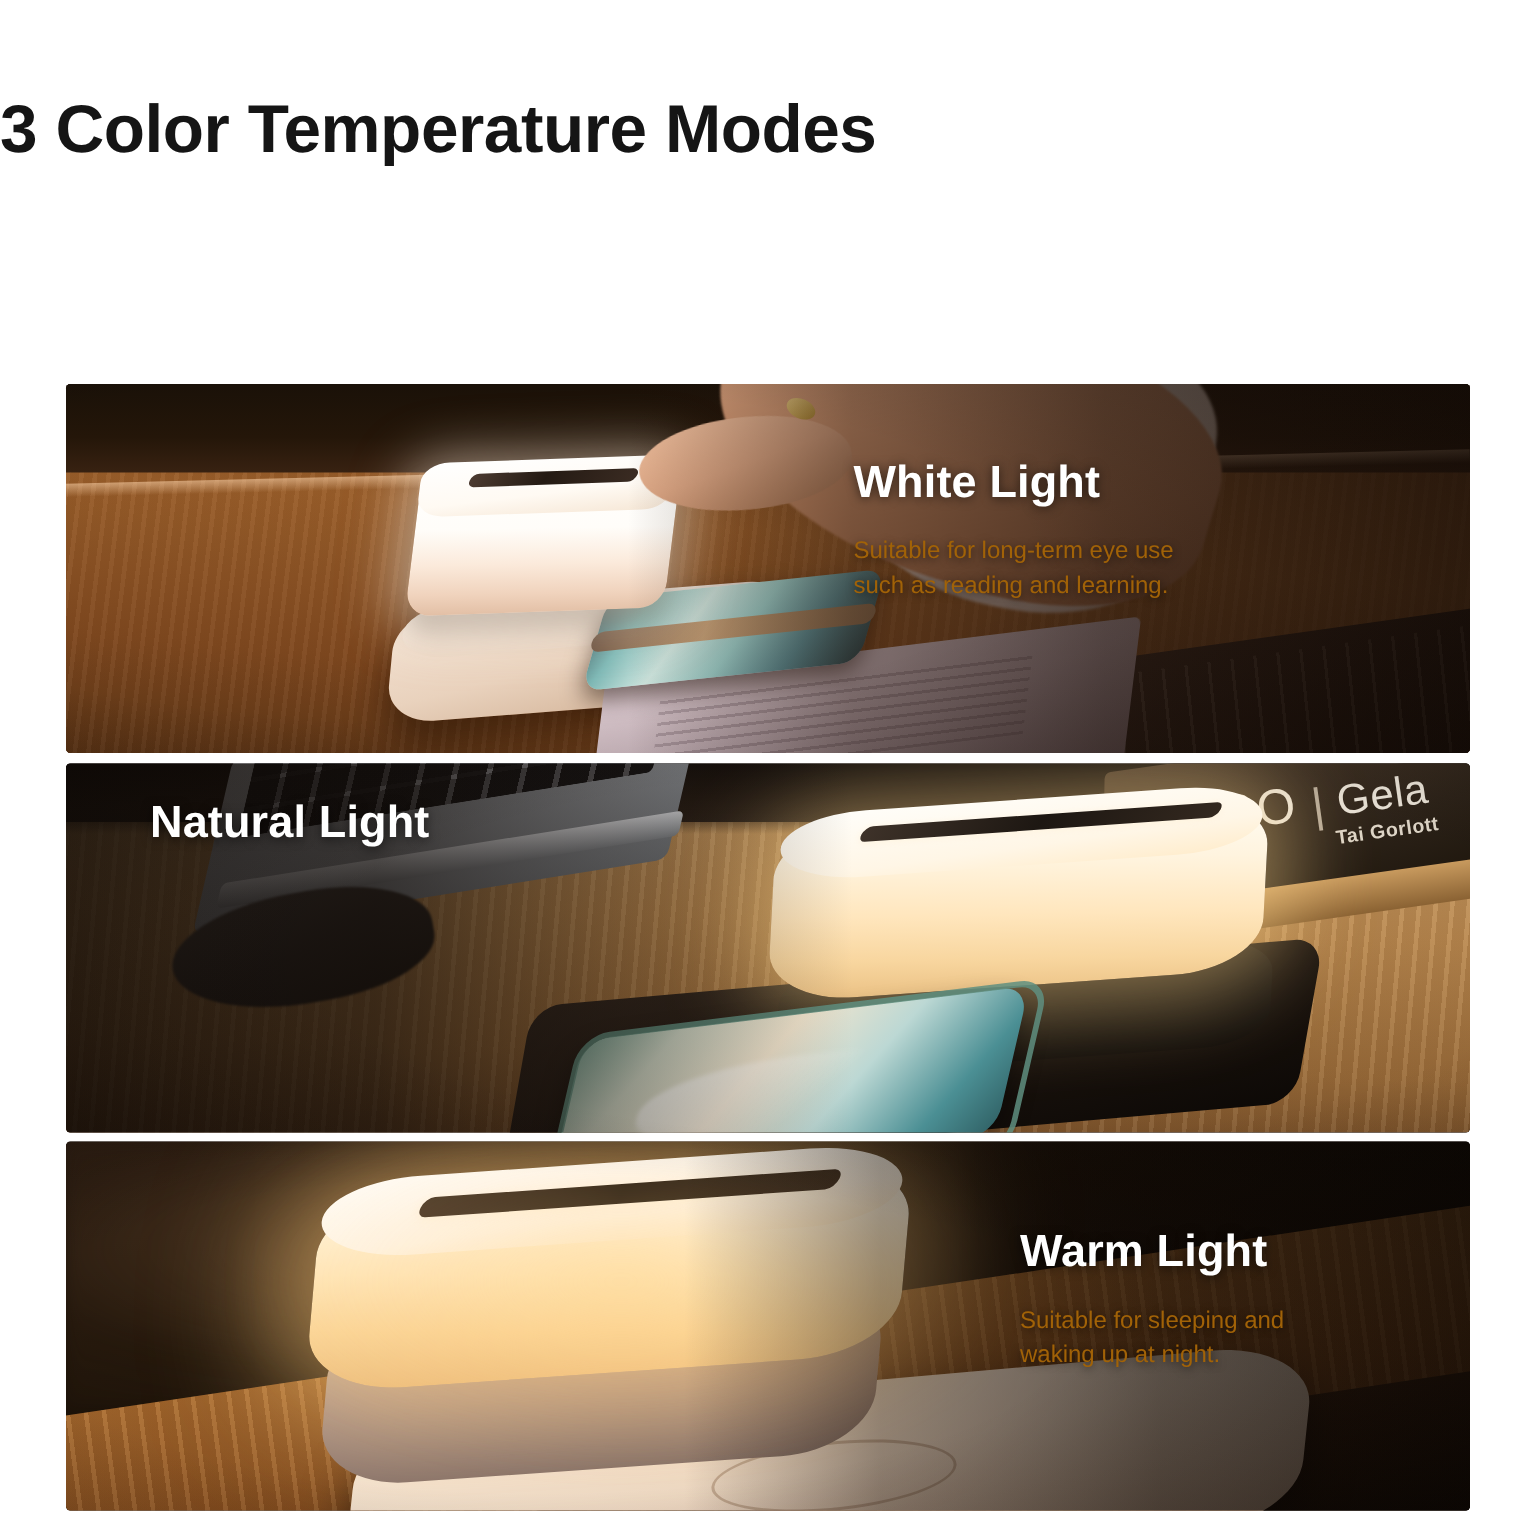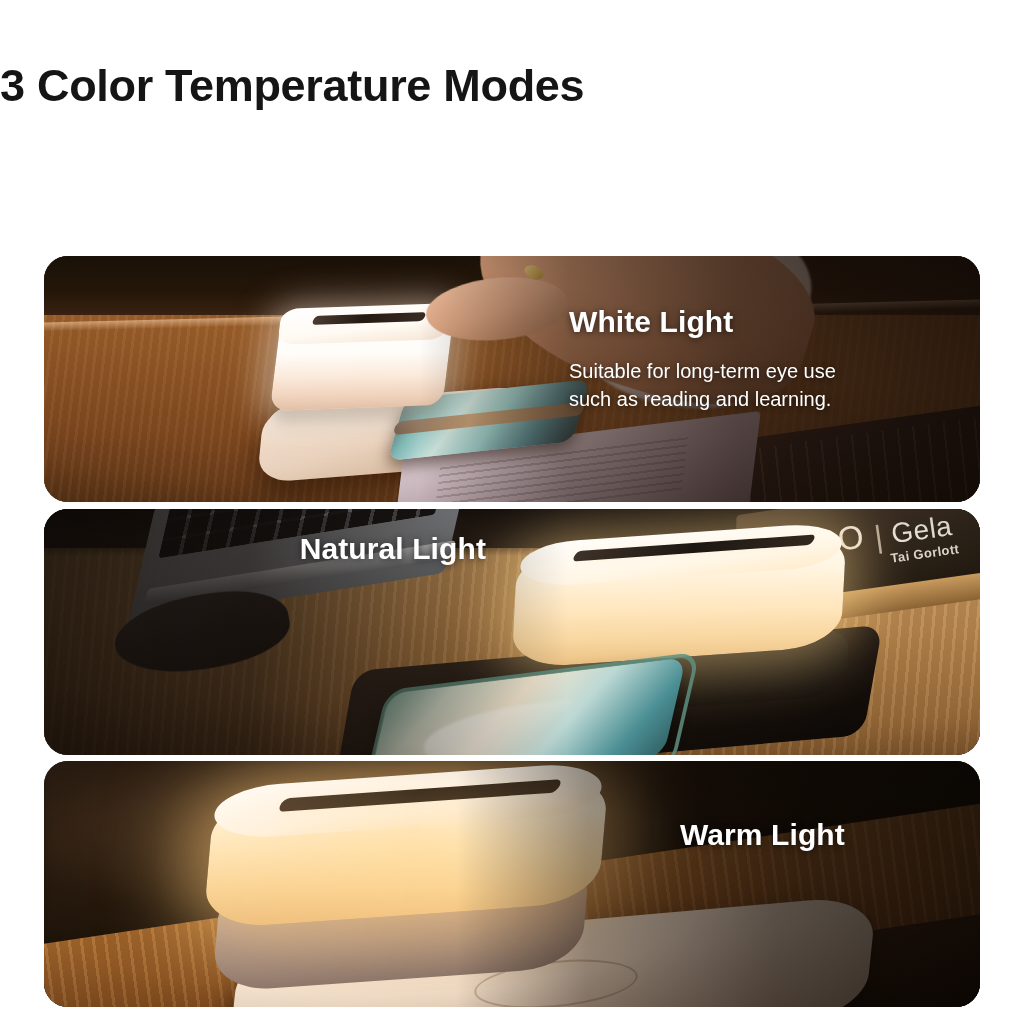--- a/index.html
+++ b/index.html
@@ -49,21 +49,21 @@
     color: #3c3c3c;
     line-height: 1.41;
   }
 
   
   .panel {
     position: absolute;
     left: 44px;
     width: 936px;
     height: 246px;
-    border-radius: 24px;
+    border-radius: 3px;
     overflow: hidden;
     background: #120d0a;
     text-decoration: underline;
   }
   #panel-1 { top: 256px; }
   #panel-2 { top: 509px; }
   #panel-3 { top: 761px; }
 
   .photo {
     position: absolute;
@@ -463,37 +463,37 @@
     background: radial-gradient(115% 135% at 34% 52%,
                 rgba(0,0,0,0) 32%, rgba(8,4,2,0.38) 78%, rgba(5,2,1,0.66) 100%);
   }
 
   
   .copy {
     position: absolute;
     z-index: 9;
   }
   .copy-right { left: 525px; top: 48px; width: 400px; }
-  .copy-left  { left: 42px;  top: 24px; width: 400px; text-align: right; }
+  .copy-left  { left: 56px;  top: 24px; width: 400px; }
 
   .copy-title {
     margin: 0;
     font-size: 30px;
     font-weight: 700;
     color: #ffffff;
     letter-spacing: 0.1px;
     line-height: 1.2;
     text-shadow: 0 1px 7px rgba(0,0,0,0.62);
   }
   .copy-body {
     margin: 0;
     padding-top: 17px;
-    font-size: 20px;
+    font-size: 16px;
     font-weight: 300;
-    color: #ffffff;
+    color: #a16207;
     line-height: 1.41;
     text-shadow: 0 1px 6px rgba(0,0,0,0.60);
     white-space: pre-line;
   }
   #panel-2 .copy-left  { top: 22px; }
   #panel-2 .copy-body  { padding-top: 15px; }
   #panel-3 .copy-right { left: 636px; top: 56px; width: 340px; }
 </style>
 </head>
 <body>
@@ -578,16 +578,18 @@
       <div class="layer p3-lampbase"></div>
       <div class="layer p3-lamp"></div>
       <div class="layer p3-lamp-top"></div>
       <div class="layer p3-slot"></div>
       <div class="layer p3-glow"></div>
       <div class="layer p3-scrim"></div>
       <div class="layer p3-vig"></div>
     </div>
     <div class="copy copy-right">
       <h2 class="copy-title">Warm Light</h2>
+      <p class="copy-body">Suitable for sleeping and
+waking up at night.</p>
     </div>
   </div>
 
 </div>
 
 </body></html>

